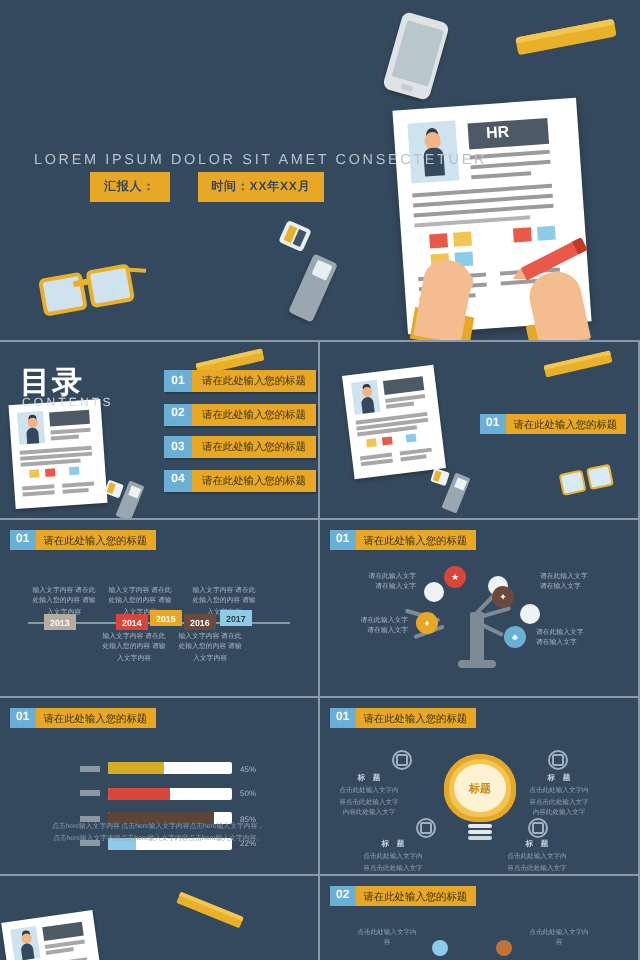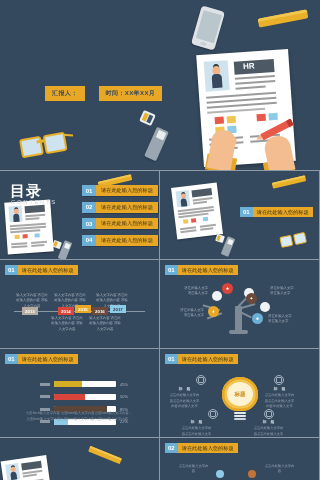--- a/index.html
+++ b/index.html
@@ -190,20 +190,21 @@
         <div class="d-line" style="left:48px;top:89px;width:30px;"></div>
       </div>
       <div class="pencil"></div>
       <div class="cuff left"></div>
       <div class="hand left"></div>
       <div class="thumb"></div>
       <div class="cuff right"></div>
       <div class="hand right"></div>
     </div>
 
+    <div class="cover-sub">LOREM IPSUM DOLOR SIT AMET CONSECTETUER</div>
     <div class="badges">
       <div class="badge">汇报人：</div>
       <div class="badge">时间：XX年XX月</div>
     </div>
   </div>
 
   <div class="grid">
 
     <div class="slide">
       <div class="mini-ruler" style="left:98px;top:7px;transform:rotate(-13deg);"></div>

